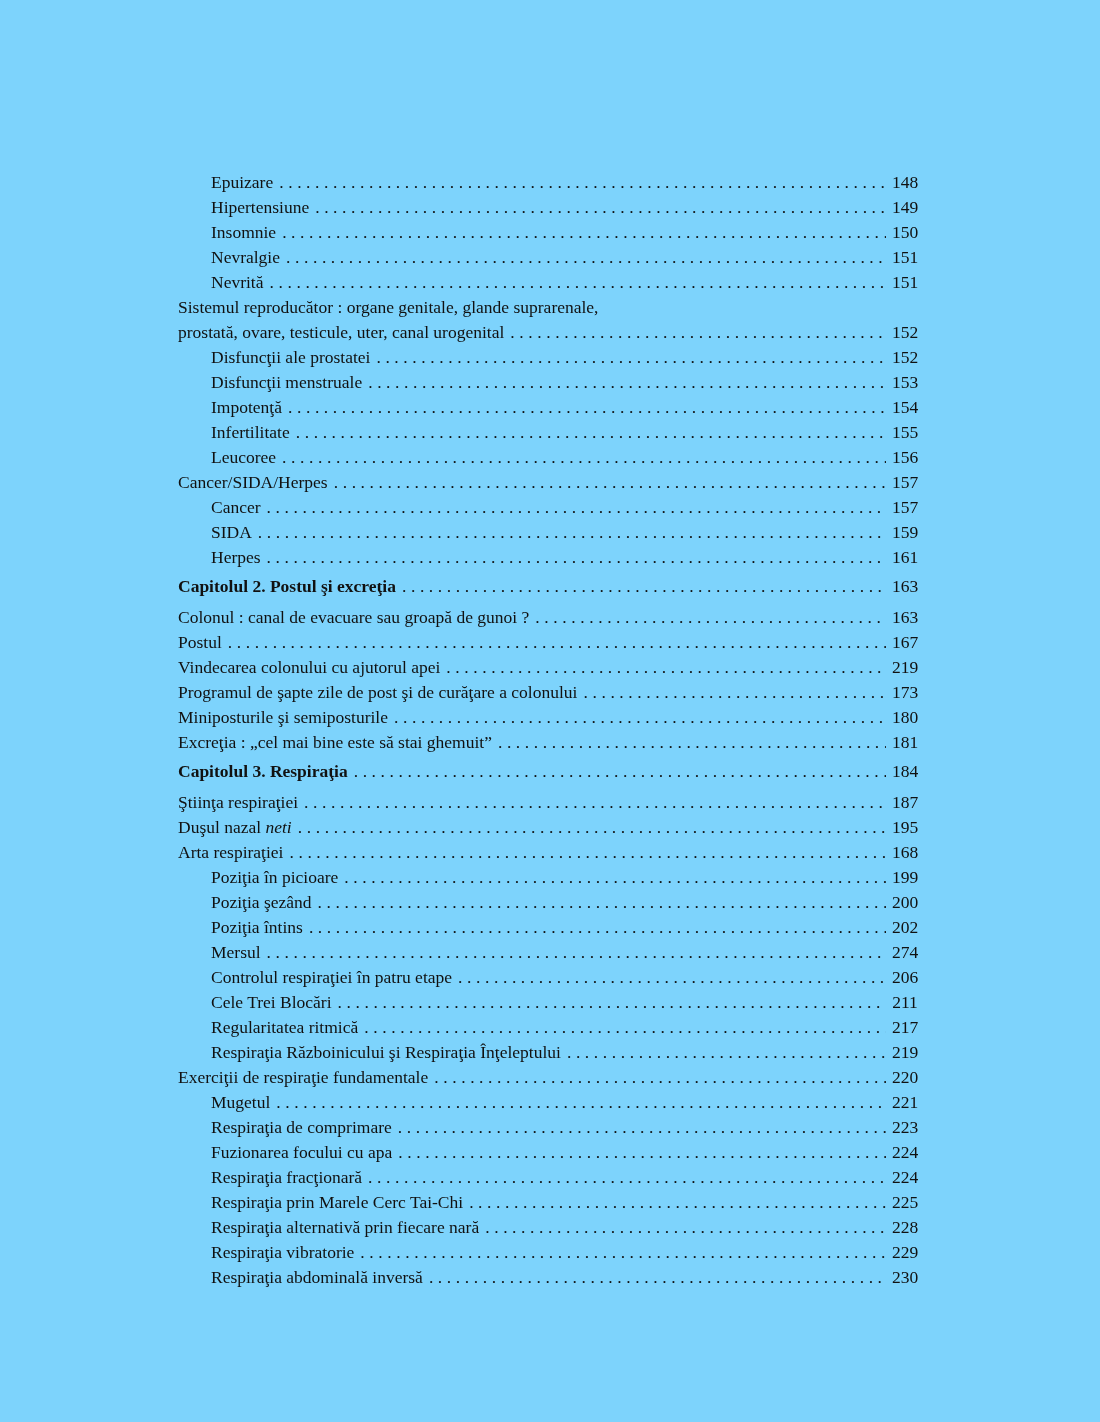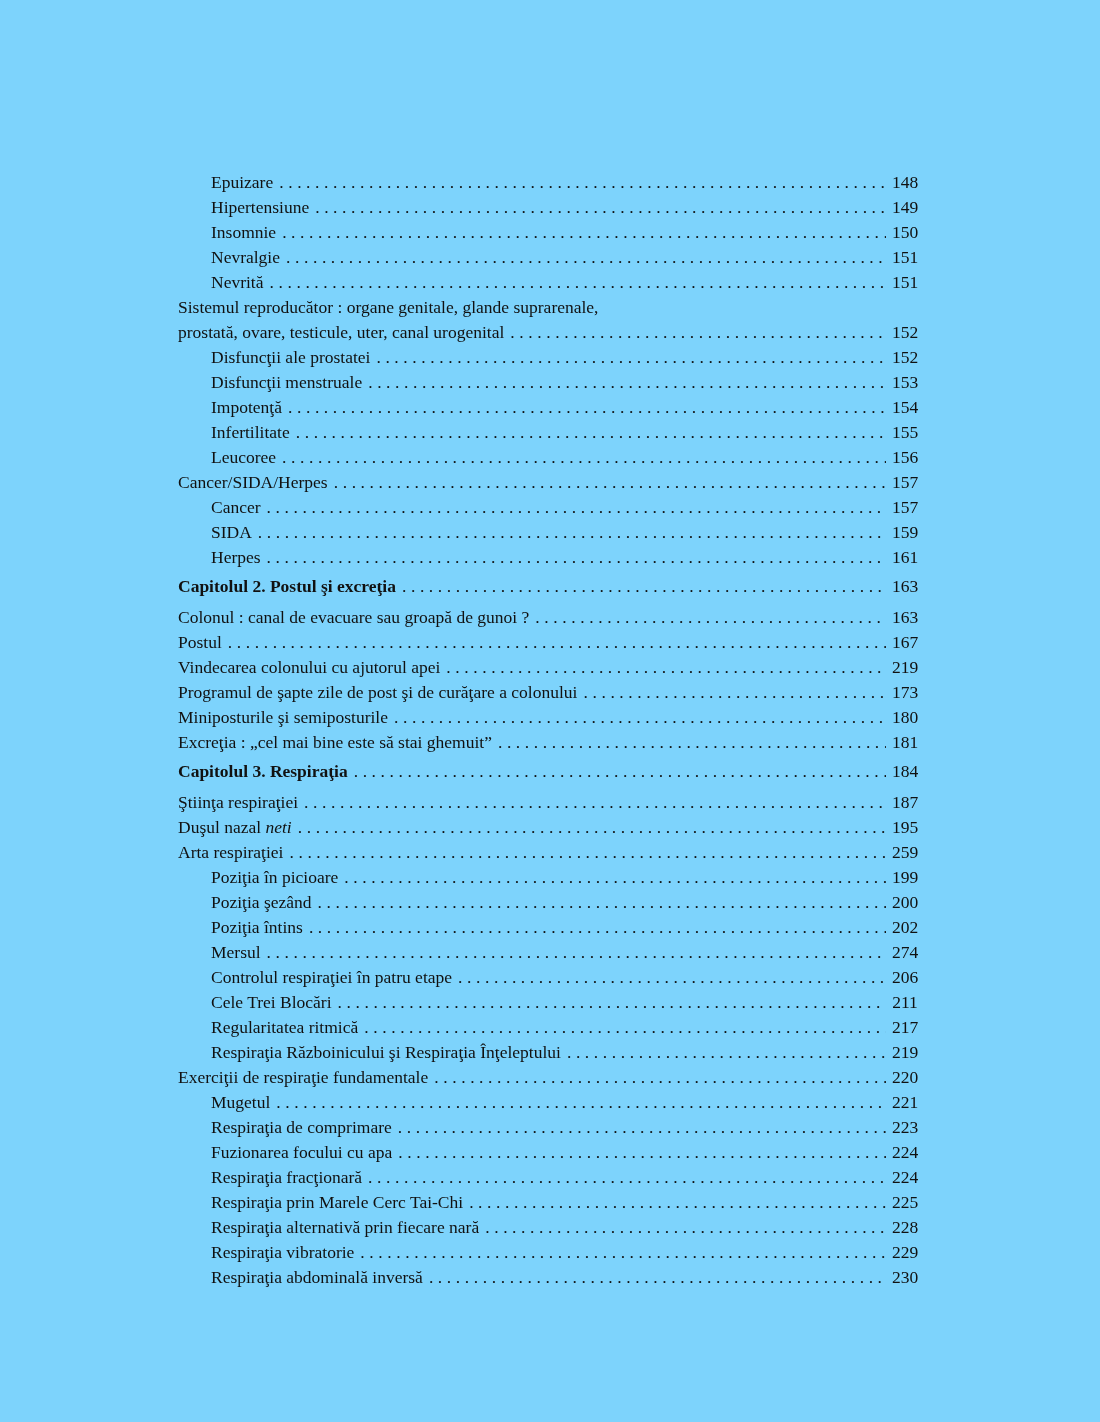--- a/index.html
+++ b/index.html
@@ -189,21 +189,21 @@
         <span class="pagenum">187</span>
       </div>
       <div class="toc-row indent-1">
         <span class="label">Duşul nazal <span class="italic">neti</span></span>
         <span class="leader">........................................................................................................................................................................................................</span>
         <span class="pagenum">195</span>
       </div>
       <div class="toc-row indent-1">
         <span class="label">Arta respiraţiei</span>
         <span class="leader">........................................................................................................................................................................................................</span>
-        <span class="pagenum">259</span>
+        <span class="pagenum">168</span>
       </div>
       <div class="toc-row indent-2">
         <span class="label">Poziţia în picioare</span>
         <span class="leader">........................................................................................................................................................................................................</span>
         <span class="pagenum">199</span>
       </div>
       <div class="toc-row indent-2">
         <span class="label">Poziţia şezând</span>
         <span class="leader">........................................................................................................................................................................................................</span>
         <span class="pagenum">200</span>

